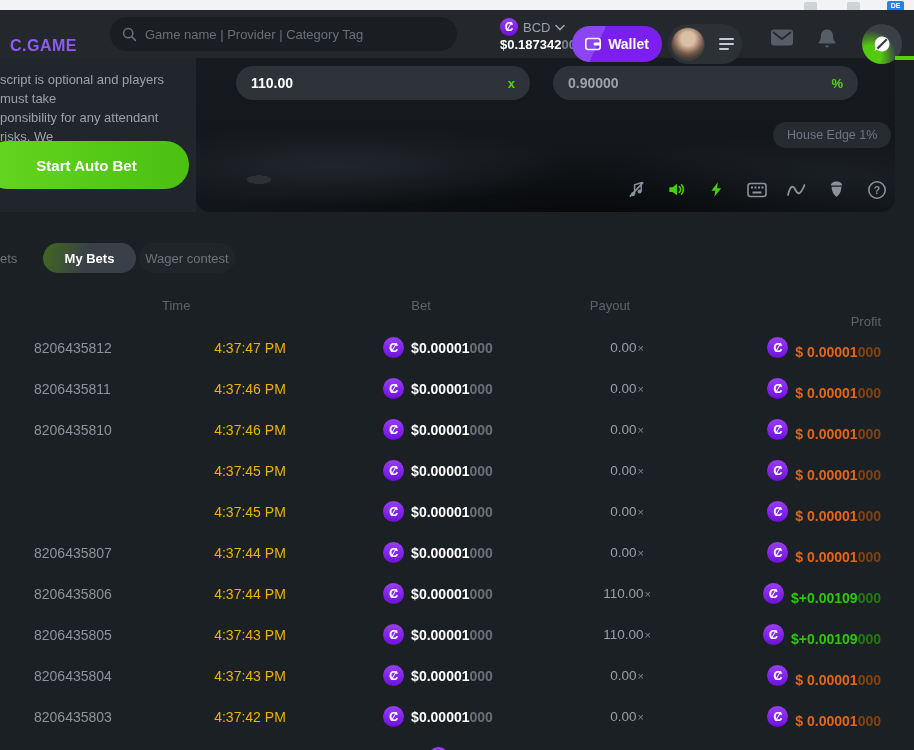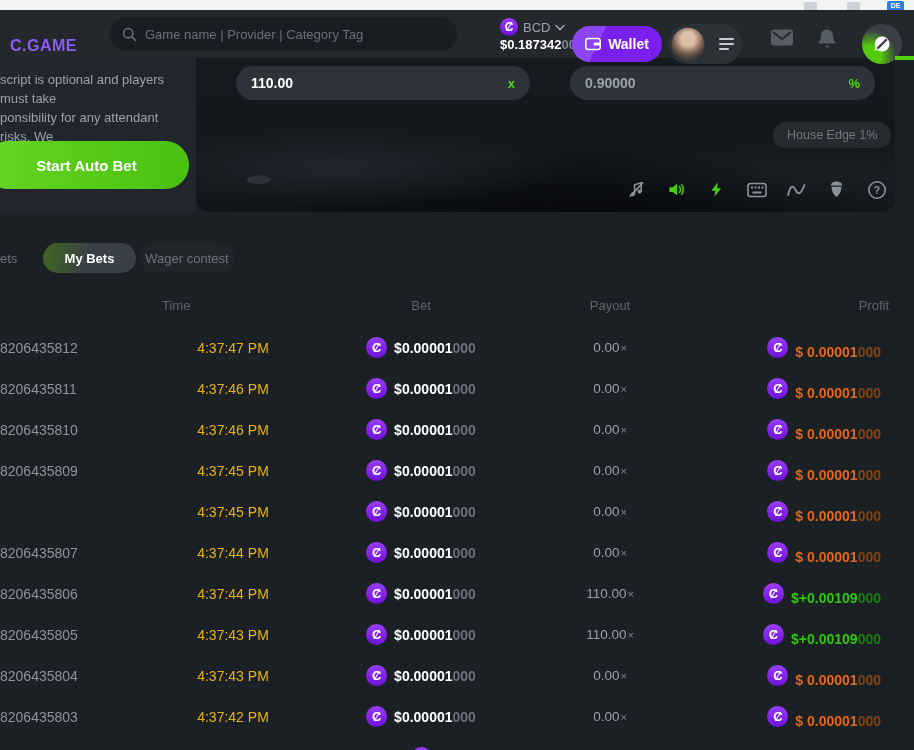--- a/index.html
+++ b/index.html
@@ -53,21 +53,21 @@
   .game-area { position:absolute; left:196px; top:0; width:699px; height:154px; border-radius:0 0 14px 14px; overflow:hidden;
     background:
       radial-gradient(20px 7px at 9% 79%, #2b3137 0 60%, transparent 61%),
       radial-gradient(55% 42% at 20% 70%, #21262c 0%, transparent 62%),
       radial-gradient(72% 58% at 56% 102%, #07090b 0%, transparent 72%),
       radial-gradient(48% 44% at 87% 80%, #1d2227 0%, transparent 66%),
       linear-gradient(180deg,#171b20 0%, #14171b 45%, #121519 100%); }
   .input-box { position:absolute; top:8px; height:34px; background:#2d3339; border-radius:17px;
     display:flex; align-items:center; justify-content:space-between; padding:0 15px; }
   .input-box.b1 { left:40px; width:294px; }
-  .input-box.b2 { left:374px; width:305px; }
+  .input-box.b2 { left:357px; width:305px; }
   .input-val { font-size:14px; font-weight:700; color:#fff; }
   .input-val.muted { color:#9ba4ad; font-weight:600; }
   .input-suffix { font-size:13px; font-weight:700; color:#55d40e; }
   .house-edge { position:absolute; left:577px; top:64px; height:26px; padding:0 14px; border-radius:13px; background:#262b30;
     color:#6e7781; font-size:12.5px; display:flex; align-items:center; }
   .toolbar { position:absolute; right:8px; bottom:12px; display:flex; gap:19px; align-items:center; }
   .tb-ico { width:21px; height:21px; color:#8a929b; display:flex; align-items:center; justify-content:center; cursor:pointer; }
   .tb-ico.green { color:#44d00e; }
   
   .tabs { position:absolute; left:0; top:243px; height:30px; width:781px; }
@@ -75,24 +75,24 @@
   .tab-allbets { left:0; }
   .tab-mybets { left:43px; width:93px; justify-content:center; border-radius:15px; color:#fff; font-weight:700;
     background:linear-gradient(105deg,#41681e 0%, #394048 48%, #394048 100%); }
   .tab-wager { left:139px; width:96px; justify-content:center; border-radius:15px; background:#20252a; }
   
   .thead { position:absolute; left:0; top:298px; width:914px; height:18px; font-size:13px; color:#5a626c; }
   .thead span { position:absolute; top:0; }
   .h-time { left:162px; width:166px; text-align:left; }
   .h-bet { left:326px; width:190px; text-align:center; }
   .h-payout { left:516px; width:188px; text-align:center; }
-  .h-profit { right:25px; }
+  .h-profit { right:33px;margin-top:16px; }
   .tbody { position:absolute; left:0; top:327px; width:914px; }
   .trow { position:relative; height:41px; cursor:pointer; }
-  .cell { position:absolute; top:0; height:100%; display:flex; align-items:center; }
+  .cell { position:absolute; top:0; height:100%; display:flex; align-items:center;padding-left:34px; }
   .c-id { left:0; color:#8b939c; font-size:14px; }
   .c-time { left:150px; width:166px; justify-content:center; color:#eab308; font-size:14px; }
   .c-bet { left:326px; width:190px; justify-content:center; gap:7px; }
   .c-payout { left:516px; width:188px; justify-content:center; color:#97a0a8; font-size:13.5px; }
   .c-payout .mult { font-size:11px; color:#7b848d; margin-left:1px; }
   .c-profit { right:33px; gap:7px; }
   .tcoin { width:21px; height:21px; font-size:13px; }
   .amt { font-size:14px; font-weight:700; color:#fff; white-space:pre; }
   .amt .dim { color:#697078; }
   .p-amt { font-size:14px; font-weight:700; color:#e2661b; white-space:pre;margin-top:8px; }
@@ -296,21 +296,20 @@
         <span class="coin tcoin">Ȼ</span>
         <span class="amt">$0.00001<span class="dim">000</span></span>
       </div>
       <div class="cell c-payout">0.00<span class="mult">×</span></div>
       <div class="cell c-profit">
         <span class="coin tcoin">Ȼ</span>
         <span class="p-amt">$ 0.00001<span class="pdim">000</span></span>
       </div>
     </div>
     <div class="trow">
-      <div class="cell c-id">8206435809</div>
       <div class="cell c-time">4:37:45 PM</div>
       <div class="cell c-bet">
         <span class="coin tcoin">Ȼ</span>
         <span class="amt">$0.00001<span class="dim">000</span></span>
       </div>
       <div class="cell c-payout">0.00<span class="mult">×</span></div>
       <div class="cell c-profit">
         <span class="coin tcoin">Ȼ</span>
         <span class="p-amt">$ 0.00001<span class="pdim">000</span></span>
       </div>

